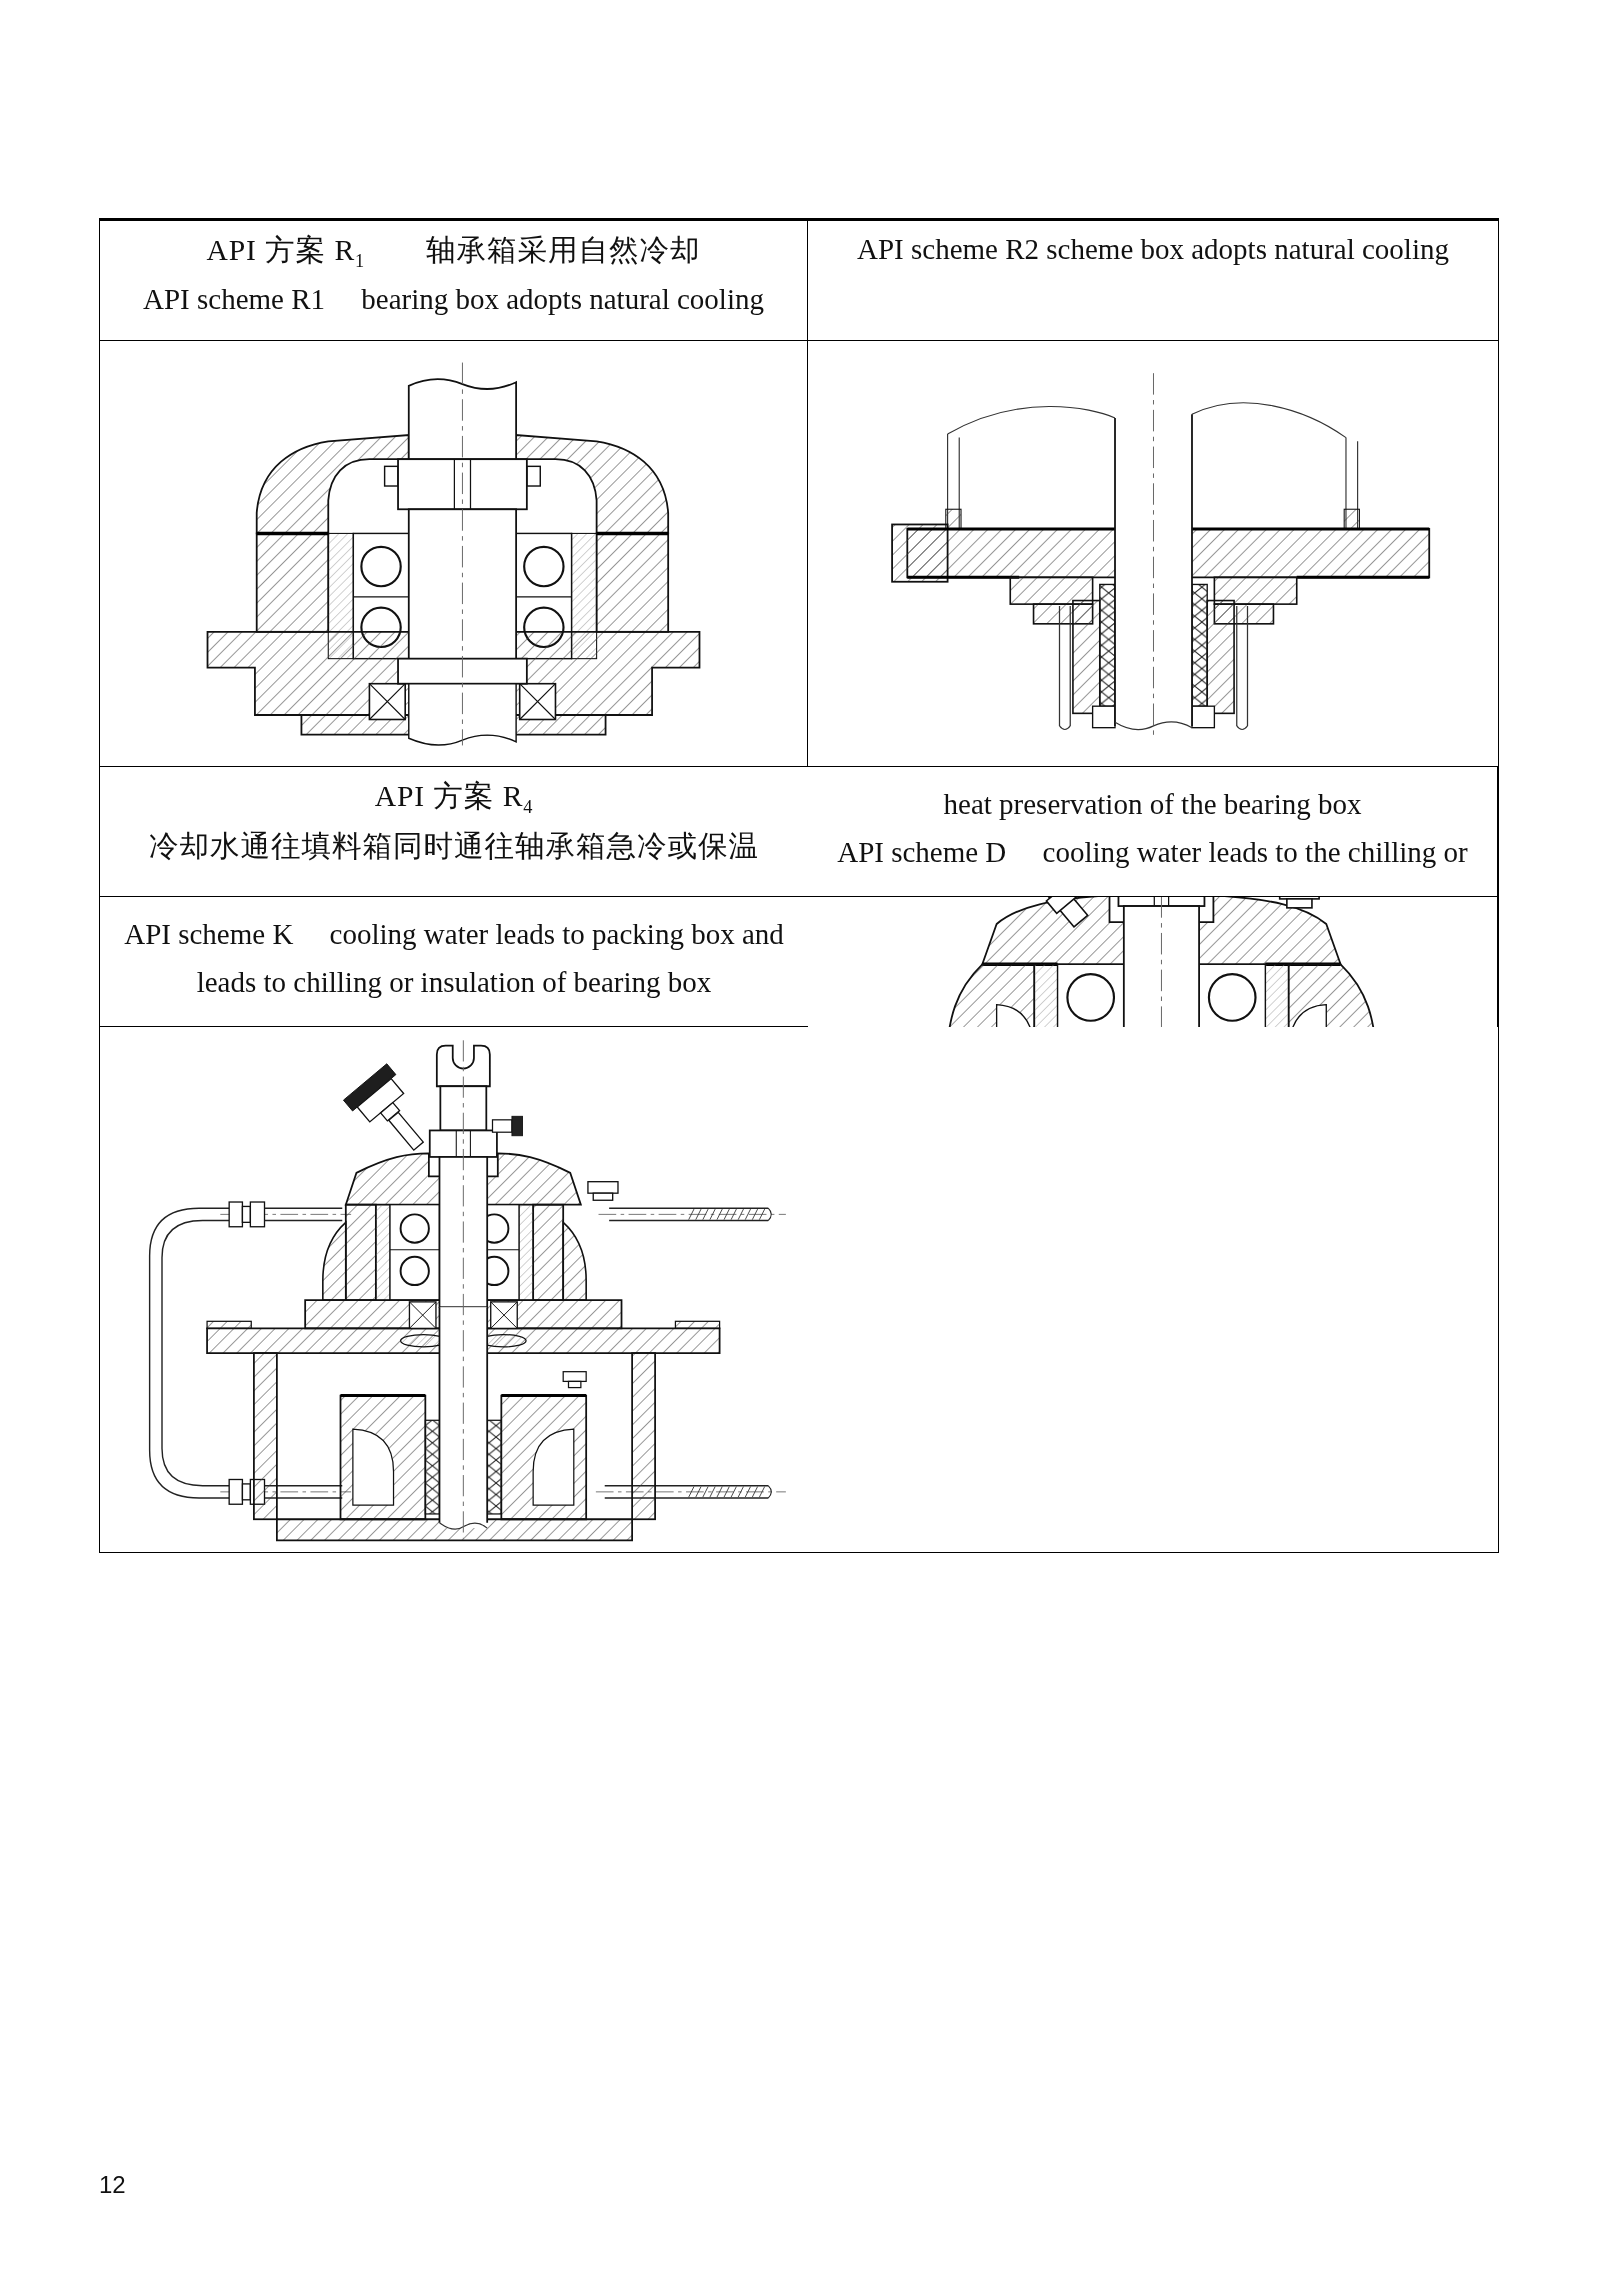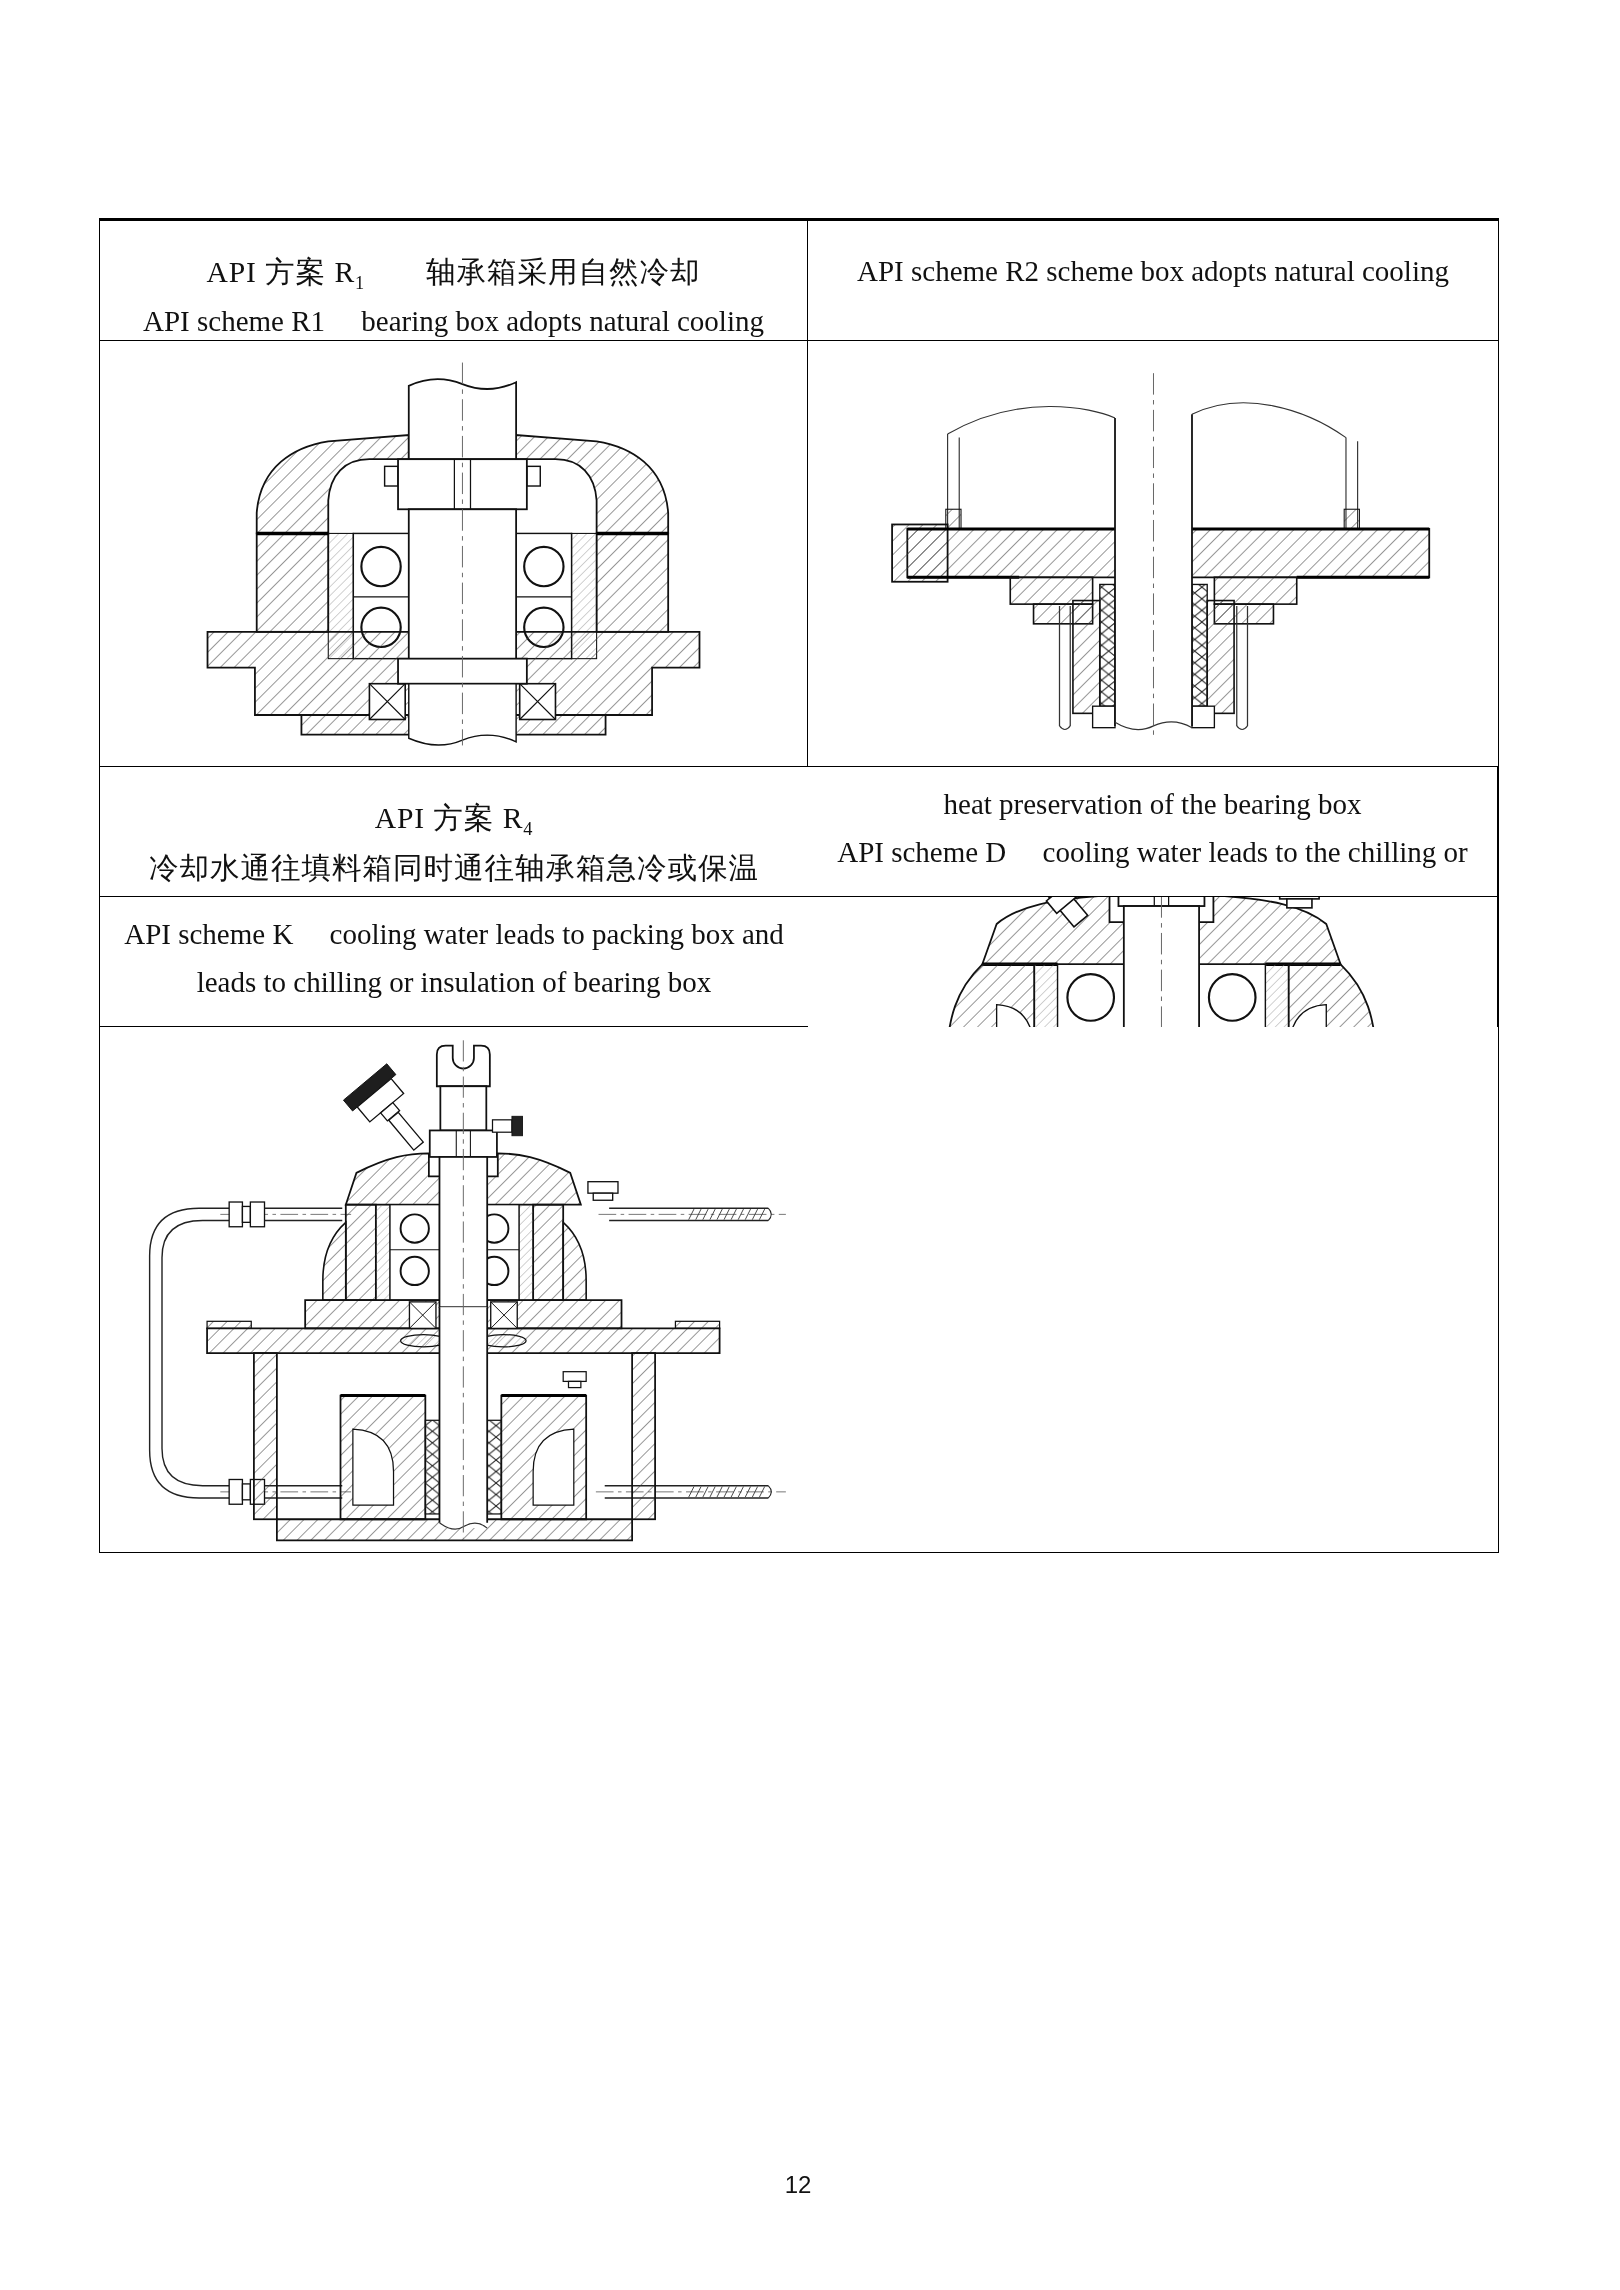--- a/index.html
+++ b/index.html
@@ -22,30 +22,29 @@
     background:#fff;
   }
   .cell{
     box-sizing:border-box;
     border-right:1.8px solid #000;
     border-bottom:1.8px solid #000;
     overflow:hidden;
   }
   .cell.last-col{border-right:none;}
   .cell.last-row{border-bottom:none;}
-  .head-cell{text-align:center;padding-top:26px;}
+  .head-cell{text-align:center;padding-top:4px;}
   .zh{font-size:29.6px;line-height:50px;letter-spacing:0.9px;white-space:pre-wrap;}
   .en{font-size:29px;line-height:48px;white-space:pre-wrap;}
   .desc-cell{padding-top:12.5px;text-align:center;}
   .desc-cell.left-align{text-align:center;padding-left:14.3px;padding-right:14.3px;}
   sub{font-size:0.62em;line-height:0;}
   .fig-cell{display:flex;align-items:center;justify-content:center;}
   .page-number{
     position:absolute;left:99px;top:2171px;width:1398px;
-    text-align:center;
     font-family:"Liberation Sans","DejaVu Sans",sans-serif;
     font-size:24px;color:#111;
   }
   svg{display:block;}
 </style>
 </head>
 <body>
 
 <div class="page">
 

